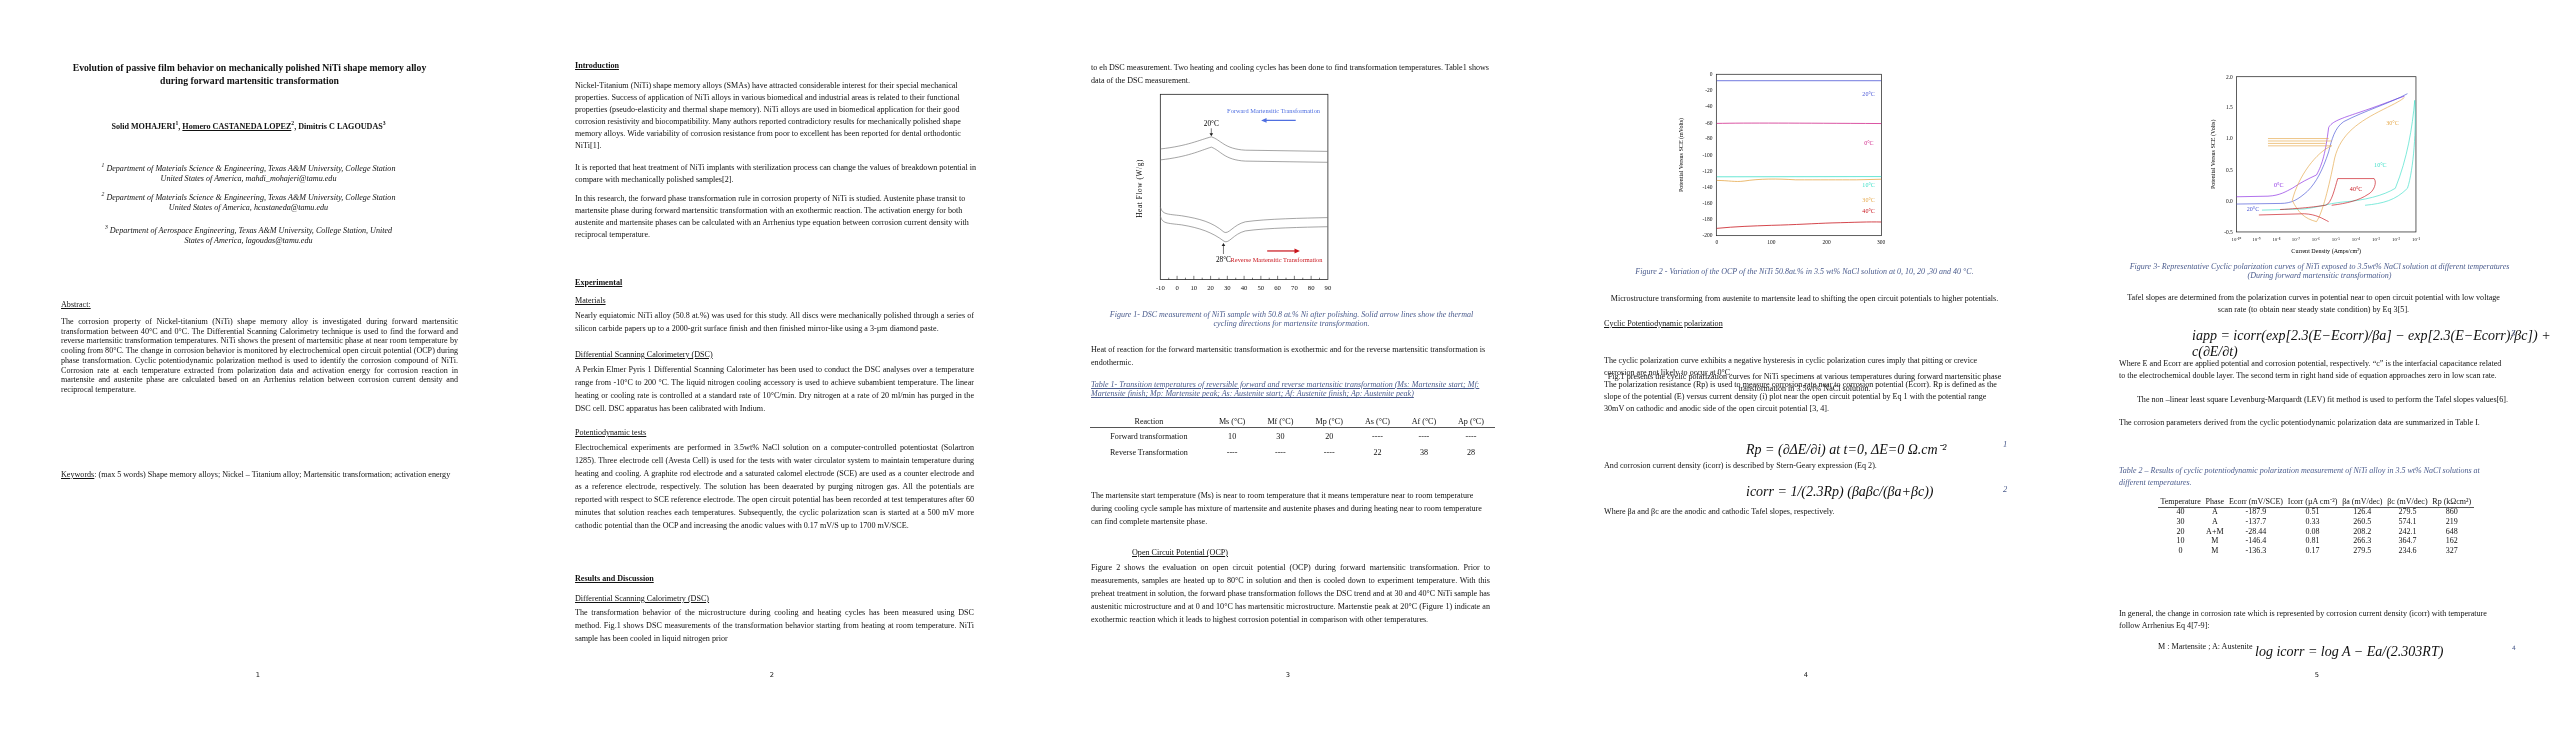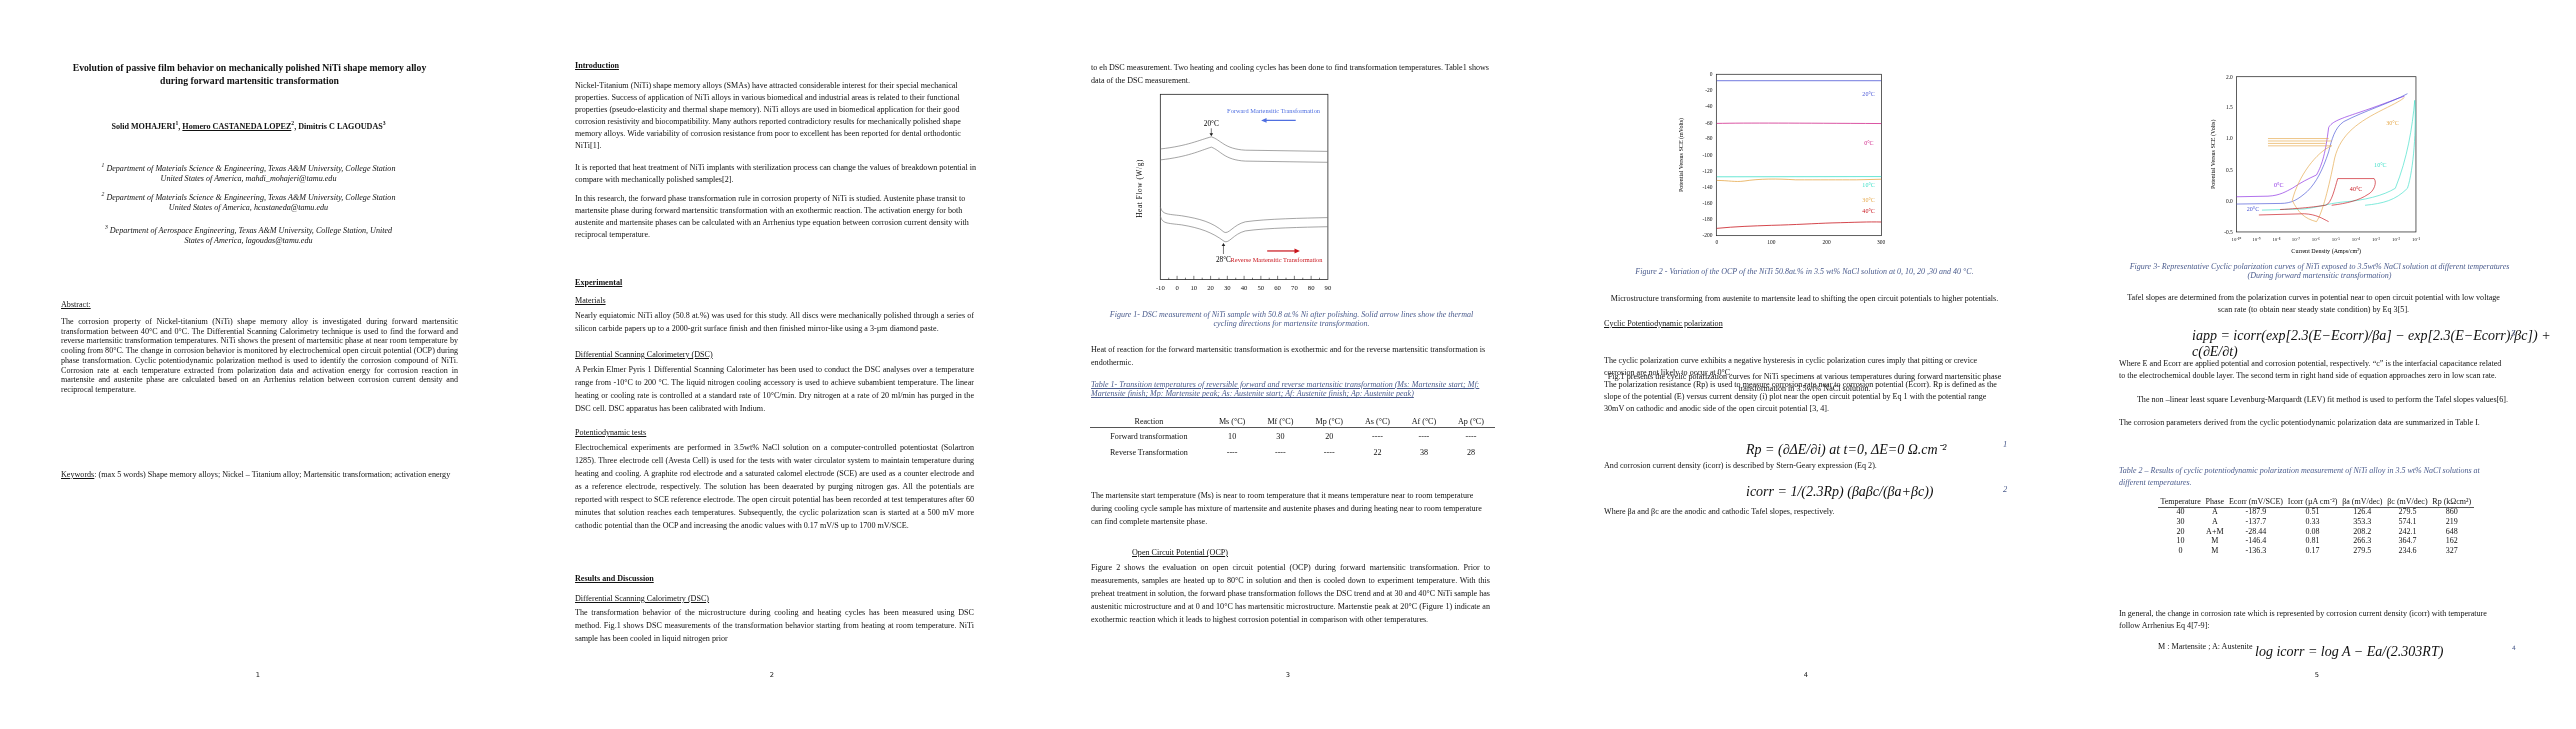--- a/index.html
+++ b/index.html
@@ -332,21 +332,21 @@
           <td>0.51</td>
           <td>126.4</td>
           <td>279.5</td>
           <td>860</td>
       </tr>
       <tr>
         <td>30</td>
           <td>A</td>
           <td>-137.7</td>
           <td>0.33</td>
-          <td>353.3</td>
+          <td>260.5</td>
           <td>574.1</td>
           <td>219</td>
       </tr>
       <tr>
         <td>20</td>
           <td>A+M</td>
           <td>-28.44</td>
           <td>0.08</td>
           <td>208.2</td>
           <td>242.1</td>

